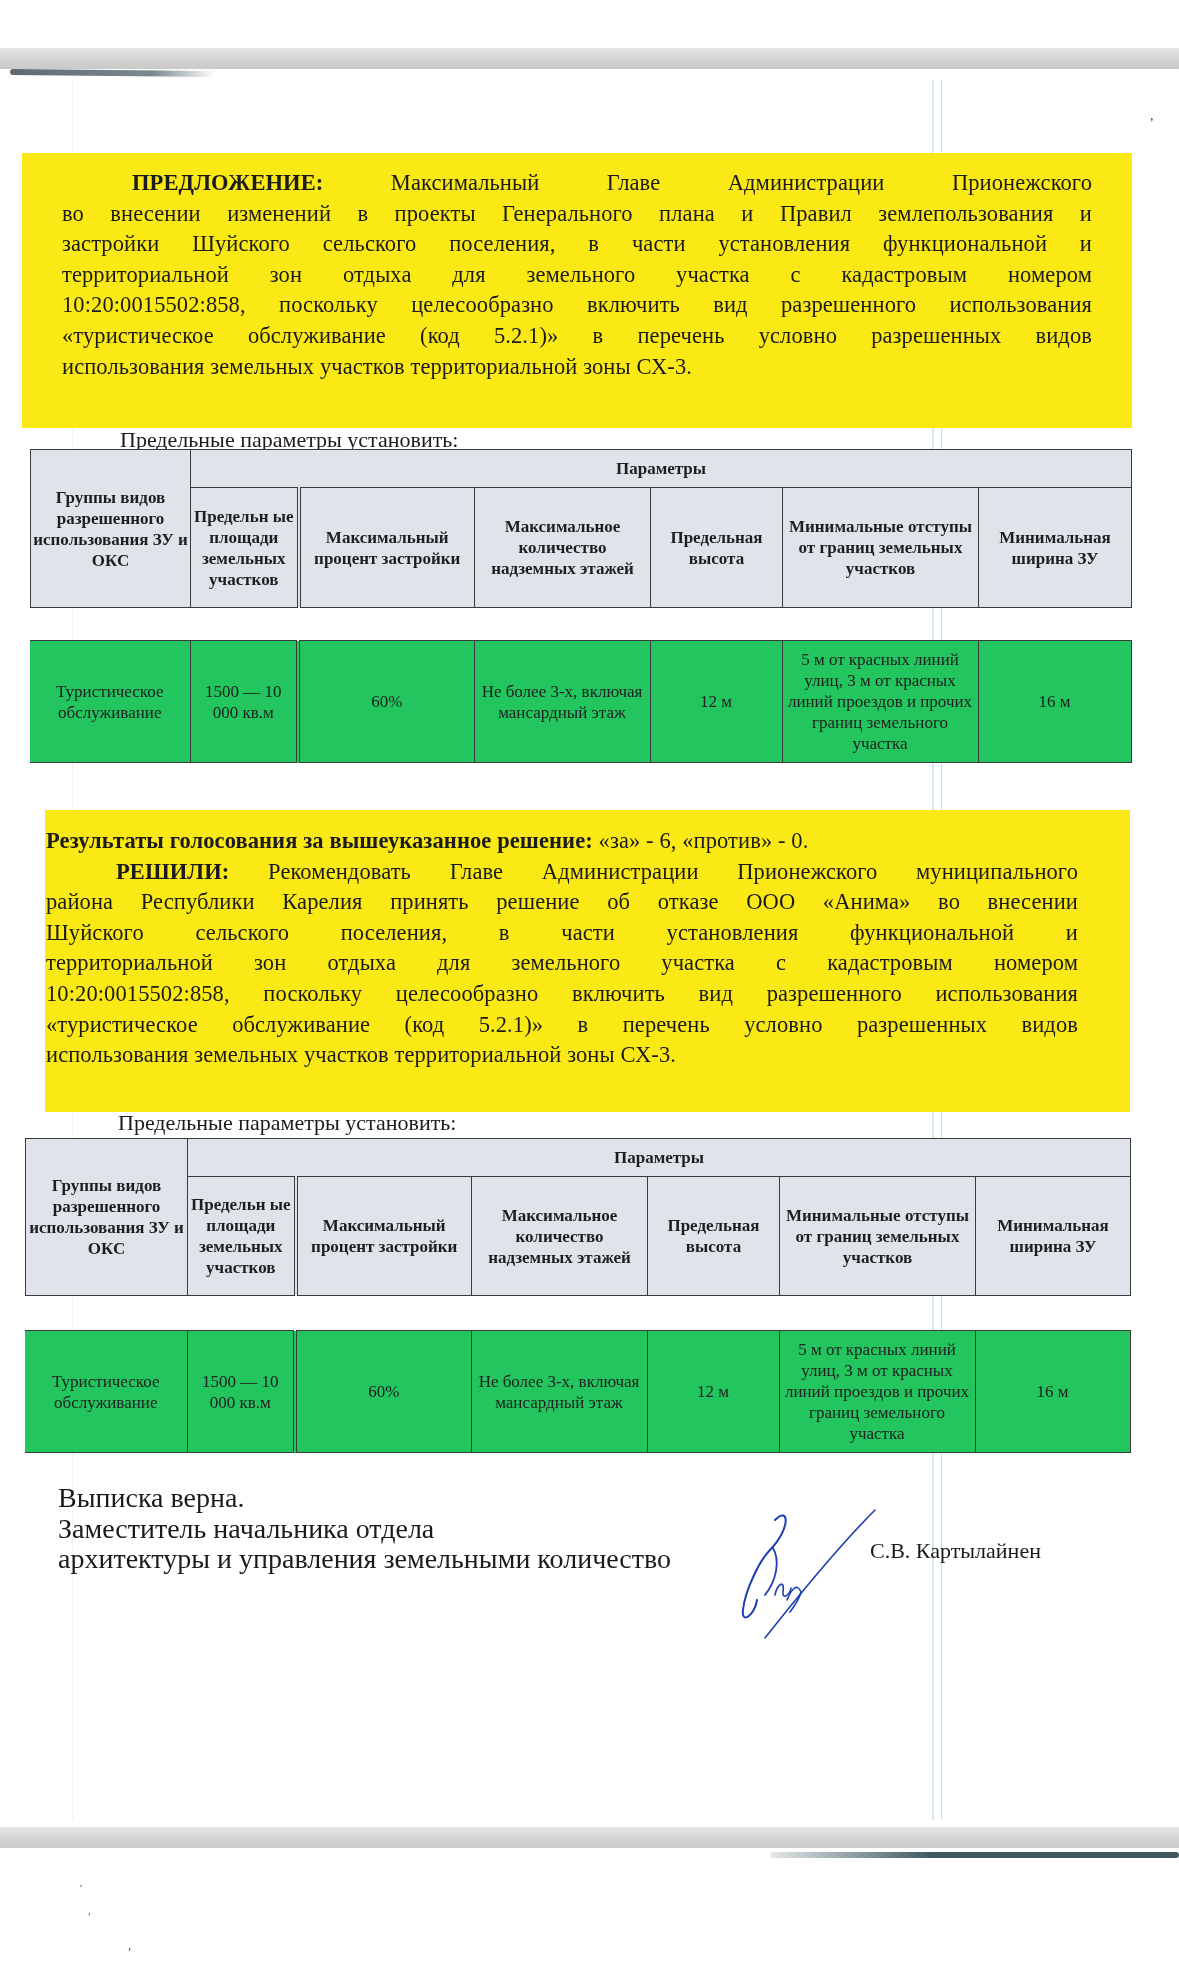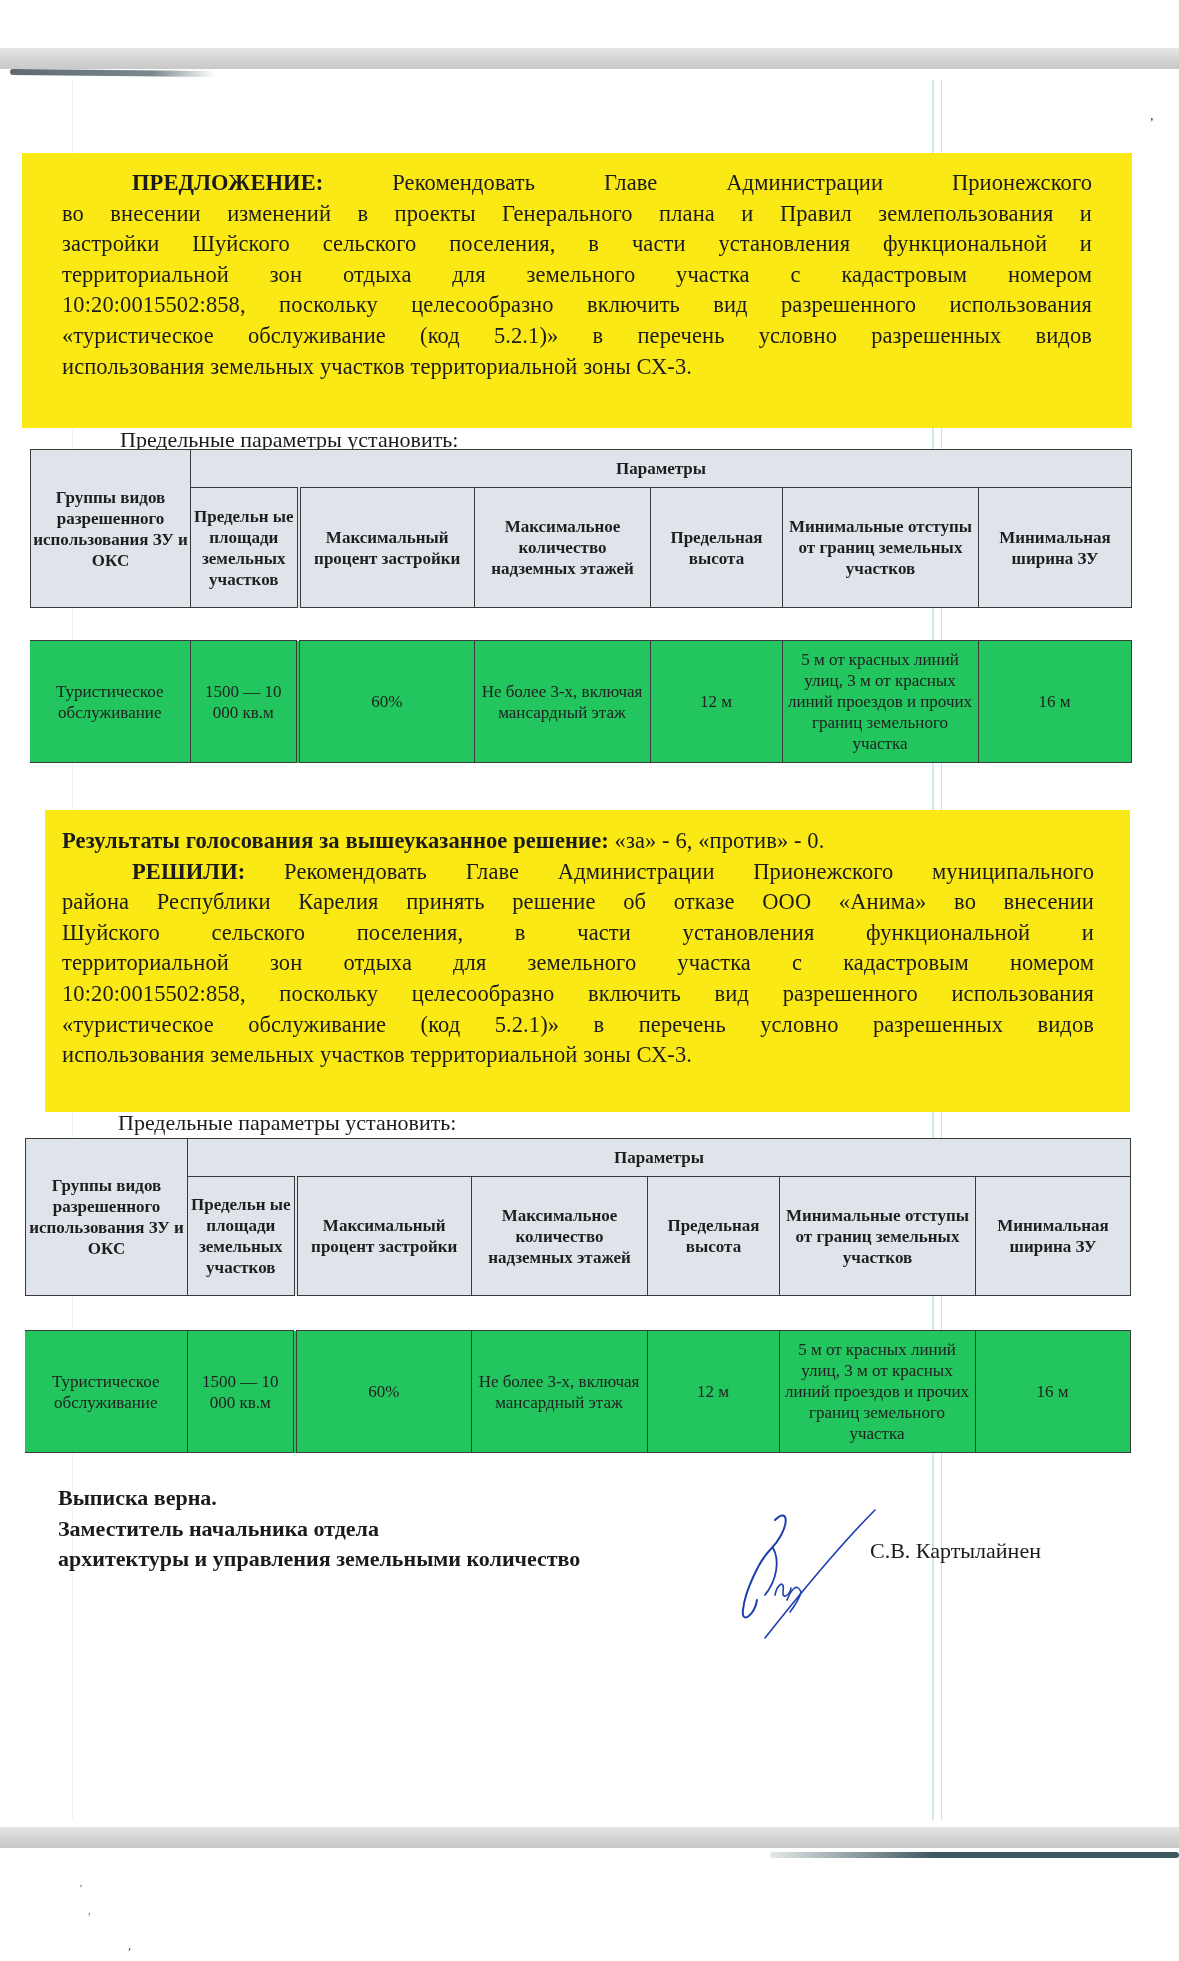--- a/index.html
+++ b/index.html
@@ -32,40 +32,40 @@
 
   .section-label { position: absolute; font-size: 22px; line-height: 24px; }
 
   table.params { position: absolute; border-collapse: collapse; table-layout: fixed; }
   table.params td, table.params th { border: 1.6px solid #3a3a3a; text-align: center; vertical-align: middle;
     font-size: 17px; line-height: 21px; padding: 8px 2px; }
   table.params.head th { background: #dfe3ea; font-weight: bold; color: #1e1e1e; }
   table.params th.dbl-left, table.params td.dbl-left { border-left: 4px double #3a3a3a; }
   table.params td { background: #22c55e; font-weight: normal; color: #222; }
 
-  .sign-block { position: absolute; left: 58px; top: 1483px; font-size: 22px; line-height: 30.5px; font-weight: bold; }
+  .sign-block { position: absolute; left: 58px; top: 1483px; font-size: 28px; line-height: 30.5px; }
   .signer { position: absolute; left: 870px; top: 1538px; font-size: 22px; text-align: right; }
   .signature { position: absolute; left: 735px; top: 1500px; width: 150px; height: 140px; }
 </style>
 </head>
 <body>
 
 <div class="gray-band top"></div>
 <div class="streak top"></div>
 <div class="scan-line faint"></div>
 <div class="scan-line blue"></div>
 <div class="scan-line red"></div>
 <div class="speck" style="left:1150px;top:108px;">,</div>
 <div class="speck" style="left:1108px;top:160px;font-size:11px;">'</div>
 
 <div class="page">
 
   <div class="highlight" style="left:22px;top:153px;width:1110px;height:275px;"></div>
   <div class="para" style="left:62px;top:168px;width:1030px;">
-    <div><span class="indent"></span><span class="bold">ПРЕДЛОЖЕНИЕ:</span> <span>Рекомендовать Главе Администрации Прионежского</span></div>
+    <div><span class="indent"></span><span class="bold">ПРЕДЛОЖЕНИЕ:</span> <span>Максимальный Главе Администрации Прионежского</span></div>
     <div>во внесении изменений в проекты Генерального плана и Правил землепользования и</div>
     <div>застройки Шуйского сельского поселения, в части установления функциональной и</div>
     <div>территориальной зон отдыха для земельного участка с кадастровым номером</div>
     <div>10:20:0015502:858, поскольку целесообразно включить вид разрешенного использования</div>
     <div>«туристическое обслуживание (код 5.2.1)» в перечень условно разрешенных видов</div>
     <div class="last">использования земельных участков территориальной зоны СХ-3.</div>
   </div>
 
   <div class="section-label" style="left:120px;top:428px;">Предельные параметры установить:</div>
 
@@ -112,21 +112,21 @@
       <td class="dbl-left">60%</td>
       <td>Не более 3-х, включая мансардный этаж</td>
       <td>12 м</td>
       <td>5 м от красных линий улиц, 3 м от красных линий проездов и прочих границ земельного участка</td>
       <td>16 м</td>
     </tr>
   </tbody>
     </table>
 
   <div class="highlight" style="left:45px;top:810px;width:1085px;height:302px;"></div>
-  <div class="para" style="left:62px;top:826px;width:1032px;">
+  <div class="para" style="left:46px;top:826px;width:1032px;">
     <div class="last"><span class="bold">Результаты голосования за вышеуказанное решение:</span> <span>«за» - 6, «против» - 0.</span></div>
     <div><span class="indent"></span><span class="bold">РЕШИЛИ:</span> <span>Рекомендовать Главе Администрации Прионежского муниципального</span></div>
     <div>района Республики Карелия принять решение об отказе ООО «Анима» во внесении</div>
     <div>Шуйского сельского поселения, в части установления функциональной и</div>
     <div>территориальной зон отдыха для земельного участка с кадастровым номером</div>
     <div>10:20:0015502:858, поскольку целесообразно включить вид разрешенного использования</div>
     <div>«туристическое обслуживание (код 5.2.1)» в перечень условно разрешенных видов</div>
     <div class="last">использования земельных участков территориальной зоны СХ-3.</div>
   </div>
 

